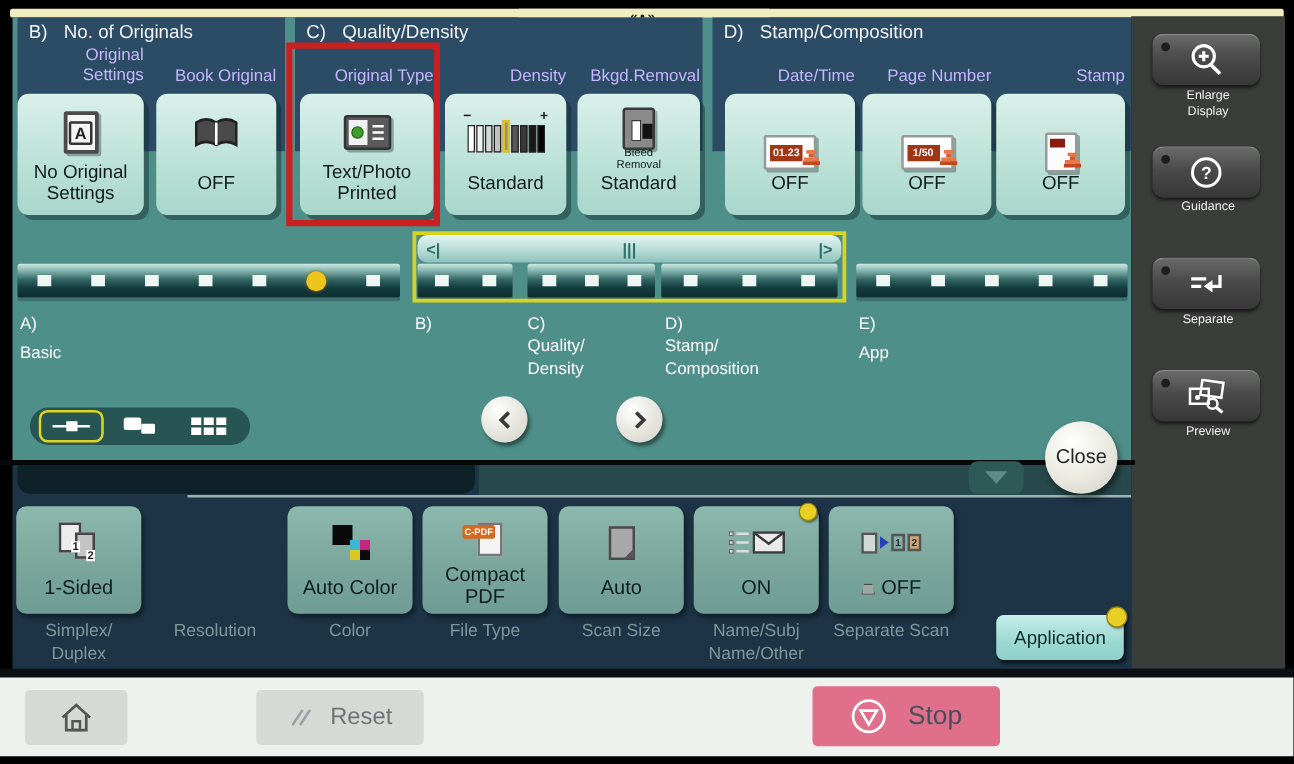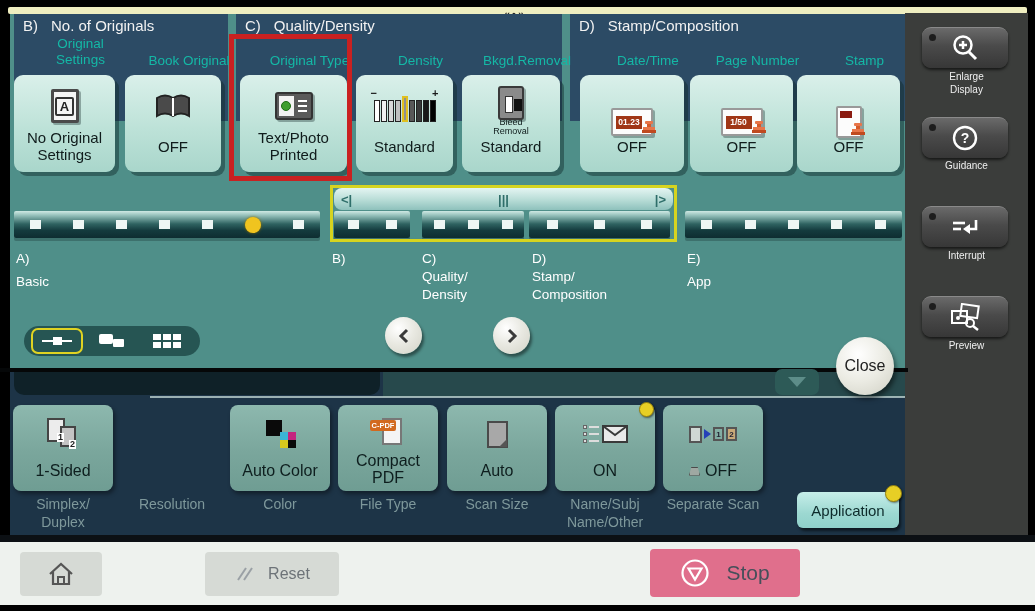--- a/index.html
+++ b/index.html
@@ -10,21 +10,21 @@
 
   
   .handle-strip{left:8px;top:7px;width:1019px;height:7px;background:#efeec0;border-radius:2px;}
   .handle-tab{left:415px;top:7px;width:200px;height:14px;background:#efeec0;border-radius:0 0 9px 9px;
     display:flex;align-items:center;justify-content:center;font-size:11px;color:#222;letter-spacing:2px;font-weight:bold;}
 
   
   .modal-bg{left:10px;top:14px;width:895px;height:354px;background:#4f8f89;}
   .panel{top:14px;height:107px;background:#2c4b65;}
   .panel-header{display:flex;gap:13px;padding:3px 0 0 9px;color:#f2f2f2;font-size:15px;}
-  .feat-label{color:#14b8a6;font-size:13.5px;text-align:center;line-height:1.15;margin-left:16px;}
+  .feat-label{color:#c4b5fd;font-size:13.5px;text-align:right;line-height:1.15;}
   .feature-btn{top:75px;height:97px;border-radius:9px;
     background:linear-gradient(180deg,#daf0ea 0%,#bde2d8 55%,#a9d6cb 100%);
     box-shadow:4px 4px 0 rgba(15,42,42,.45);
     display:flex;flex-direction:column;align-items:center;padding-top:9px;}
   .fb-icon{height:44px;display:flex;align-items:center;justify-content:center;}
   .fb-value{flex:1;display:flex;align-items:center;justify-content:center;text-align:center;
     font-size:15px;color:#101c1c;line-height:1.12;padding-bottom:6px;}
   .fb-sub{font-size:9px;color:#101c1c;text-align:center;line-height:1.05;margin-top:-4px;}
   .red-box{left:229px;top:34px;width:123px;height:147px;border:5px solid #c92121;z-index:6;}
 
@@ -149,21 +149,21 @@
     border-top:1px solid #8a8a8a;box-shadow:0 2px 3px rgba(0,0,0,.6);
     display:flex;align-items:center;justify-content:center;}
   .side-btn .led{position:absolute;left:7px;top:6px;width:7px;height:7px;border-radius:50%;background:#1d1d1d;}
   .side-label{left:905px;width:123px;text-align:center;color:#efefef;font-size:10px;line-height:1.25;}
 
   
   .blackstrip{left:0;top:535px;width:1035px;height:7px;background:#0c1014;}
   .bottombar{left:0;top:542px;width:1035px;height:63px;background:#eef2ee;}
   .gray-btn{background:#d6dad5;border-radius:4px;display:flex;align-items:center;justify-content:center;}
   .home-btn{left:20px;top:552px;width:82px;height:44px;}
-  .reset-btn{left:205px;top:552px;width:134px;height:44px;gap:12px;font-size:16px;color:#6d7378;}
+  .reset-btn{left:205px;top:552px;width:134px;height:44px;gap:12px;font-size:19px;color:#6d7378;}
   .stop-btn{left:650px;top:549px;width:150px;height:48px;background:#e06f8c;border-radius:4px;
     display:flex;align-items:center;justify-content:center;gap:16px;font-size:21px;color:#464f5a;}
   .start-btn{left:815px;top:549px;width:196px;height:48px;background:#bbdbe1;border-radius:4px;
     display:flex;align-items:center;justify-content:center;gap:26px;font-size:21px;color:#f2fafa;}
 </style>
 </head>
 <body>
 
 <div class="screen">
 
@@ -520,21 +520,21 @@
   <div class="abs side-label" style="top:160px;">Guidance</div>
   <div class="abs side-btn" style="top:206px;">
     <span class="led"></span>
     <svg width="32" height="22">
         <line x1="4" y1="7" x2="16" y2="7" stroke="#fff" stroke-width="2.6"></line>
         <line x1="4" y1="13" x2="12" y2="13" stroke="#fff" stroke-width="2.6"></line>
         <path d="M27,4 L27,13 L18,13" fill="none" stroke="#fff" stroke-width="2.6"></path>
         <path d="M21,8 L14,13 L21,18 Z" fill="#fff"></path>
       </svg>
   </div>
-  <div class="abs side-label" style="top:250px;">Interrupt</div>
+  <div class="abs side-label" style="top:250px;">Separate</div>
   <div class="abs side-btn" style="top:296px;">
     <span class="led"></span>
     <svg width="34" height="28">
         <rect x="13" y="2" width="17" height="12" transform="rotate(8 21 8)" fill="none" stroke="#fff" stroke-width="2"></rect>
         <rect x="4" y="8" width="15" height="12" fill="none" stroke="#fff" stroke-width="2"></rect>
         <circle cx="10" cy="15" r="2" fill="#fff"></circle>
         <circle cx="22" cy="20" r="4" fill="none" stroke="#fff" stroke-width="2"></circle>
         <line x1="25" y1="23" x2="30" y2="27" stroke="#fff" stroke-width="2.5"></line>
       </svg>
   </div>

